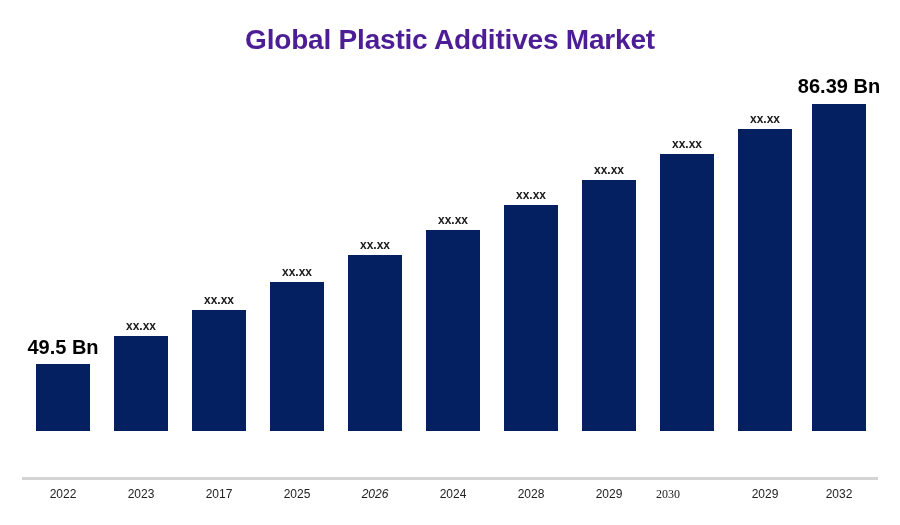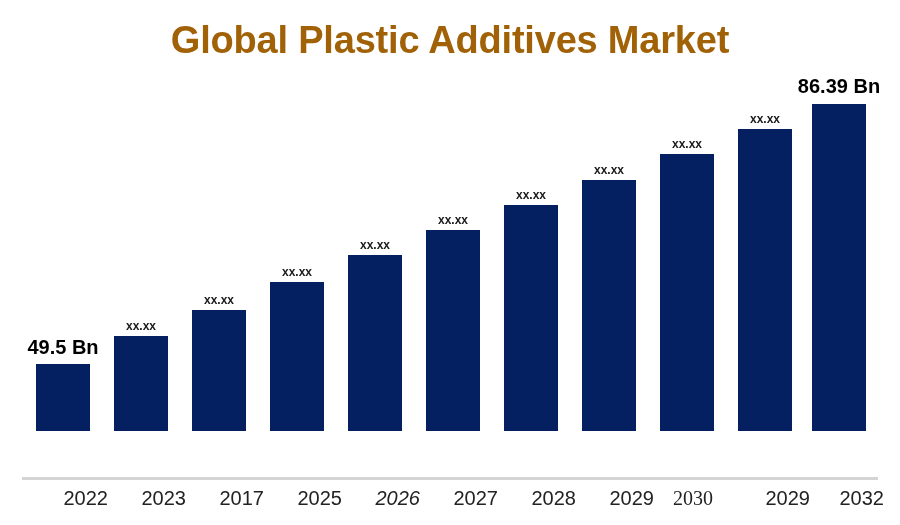--- a/index.html
+++ b/index.html
@@ -17,23 +17,23 @@
     position: relative;
     width: 900px;
     height: 525px;
   }
   #chart-title {
     position: absolute;
     left: 0;
     top: 20px;
     width: 900px;
     text-align: center;
-    font-size: 38px;
+    font-size: 28px;
     font-weight: bold;
-    color: #a16207;
+    color: #4c1d95;
     letter-spacing: -0.2px;
     line-height: 40px;
   }
   #plot-area {
     position: absolute;
     left: 0;
     top: 0;
     width: 900px;
     height: 478px;
   }
@@ -75,22 +75,22 @@
     position: absolute;
     left: 0;
     top: 0;
     width: 900px;
     height: 525px;
   }
   .xtick {
     position: absolute;
     top: 487px;
     width: 90px;
-    text-align: right;
-    font-size: 20px;
+    text-align: center;
+    font-size: 12px;
     color: #222222;
   }
 </style>
 </head>
 <body>
 
 <div id="chart-root">
 
   <div id="chart-title">Global Plastic Additives Market</div>
 
@@ -154,21 +154,21 @@
     </div>
 
   </div>
 
   <div class="xlabels-row">
     <div class="xtick" style="left:18px;">2022</div>
     <div class="xtick" style="left:96px;">2023</div>
     <div class="xtick" style="left:174px;">2017</div>
     <div class="xtick" style="left:252px;">2025</div>
     <div class="xtick" style="left:330px;font-style:italic;">2026</div>
-    <div class="xtick" style="left:408px;">2027</div>
+    <div class="xtick" style="left:408px;">2024</div>
     <div class="xtick" style="left:486px;">2028</div>
     <div class="xtick" style="left:564px;">2029</div>
     <div class="xtick" style="left:623px;font-family:Liberation Serif, serif;">2030</div>
     <div class="xtick" style="left:720px;">2029</div>
     <div class="xtick" style="left:794px;">2032</div>
   </div>
 
 </div>
 
 </body></html>

